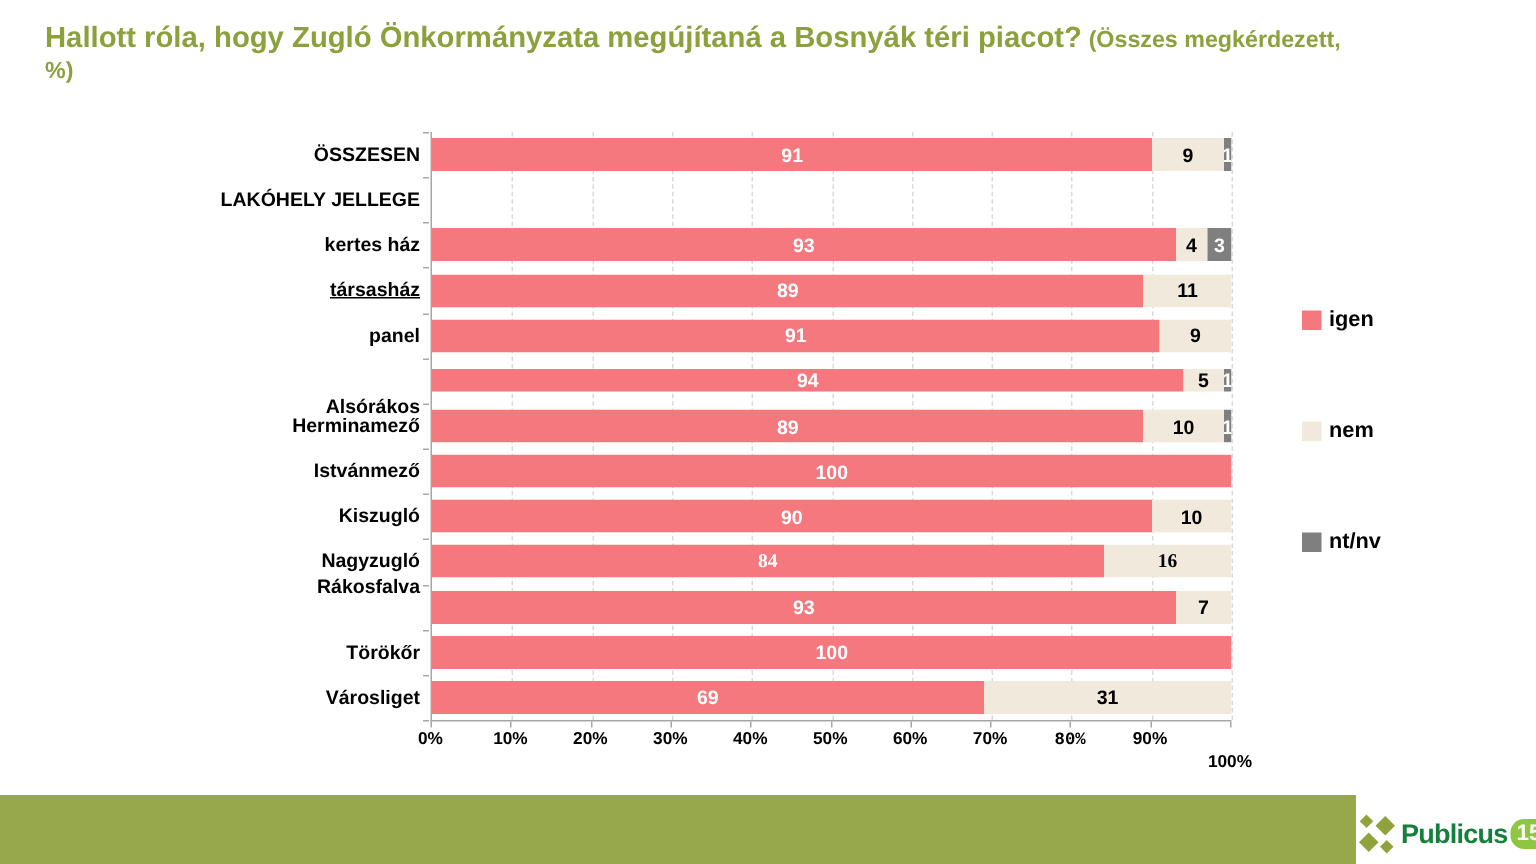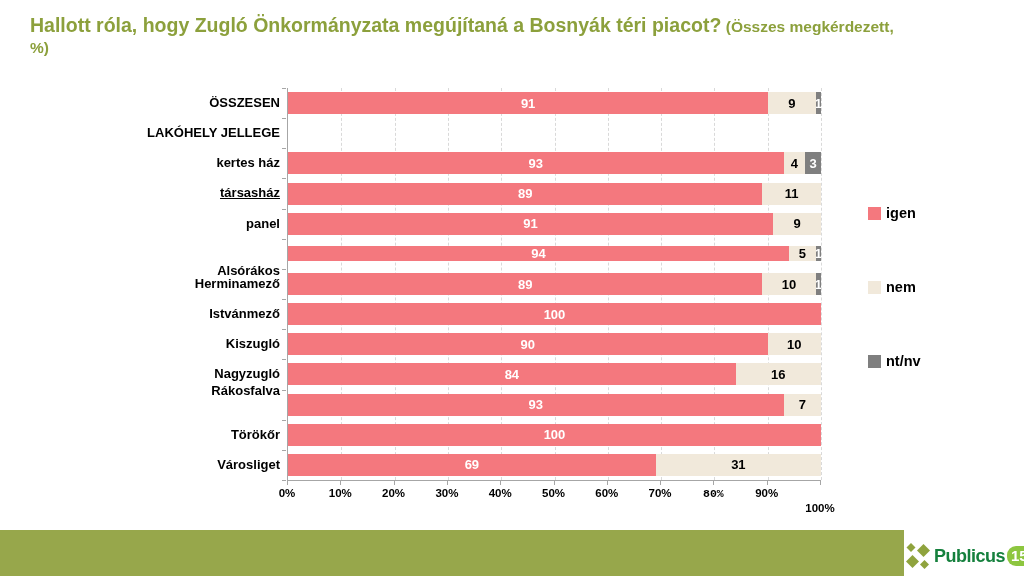--- a/index.html
+++ b/index.html
@@ -184,21 +184,21 @@
       </div>
     </div>
     <div class="bar-row" style="top: 245.308px;">
       <div class="seg seg-igen" style="width: 90%;">
         <span>90</span>
       </div>
       <div class="seg seg-nem" style="width: 10%;">
         <span>10</span>
       </div>
     </div>
-    <div class="bar-row" style="top: 275.462px;">
+    <div class="bar-row" style="top: 275.462px; font-family: Liberation Serif, serif;">
       <div class="seg seg-igen" style="width: 84%;">
         <span>84</span>
       </div>
       <div class="seg seg-nem" style="width: 16%;">
         <span>16</span>
       </div>
     </div>
     <div class="bar-row" style="top: 305.615px;">
       <div class="seg seg-igen" style="width: 93%;">
         <span>93</span>

